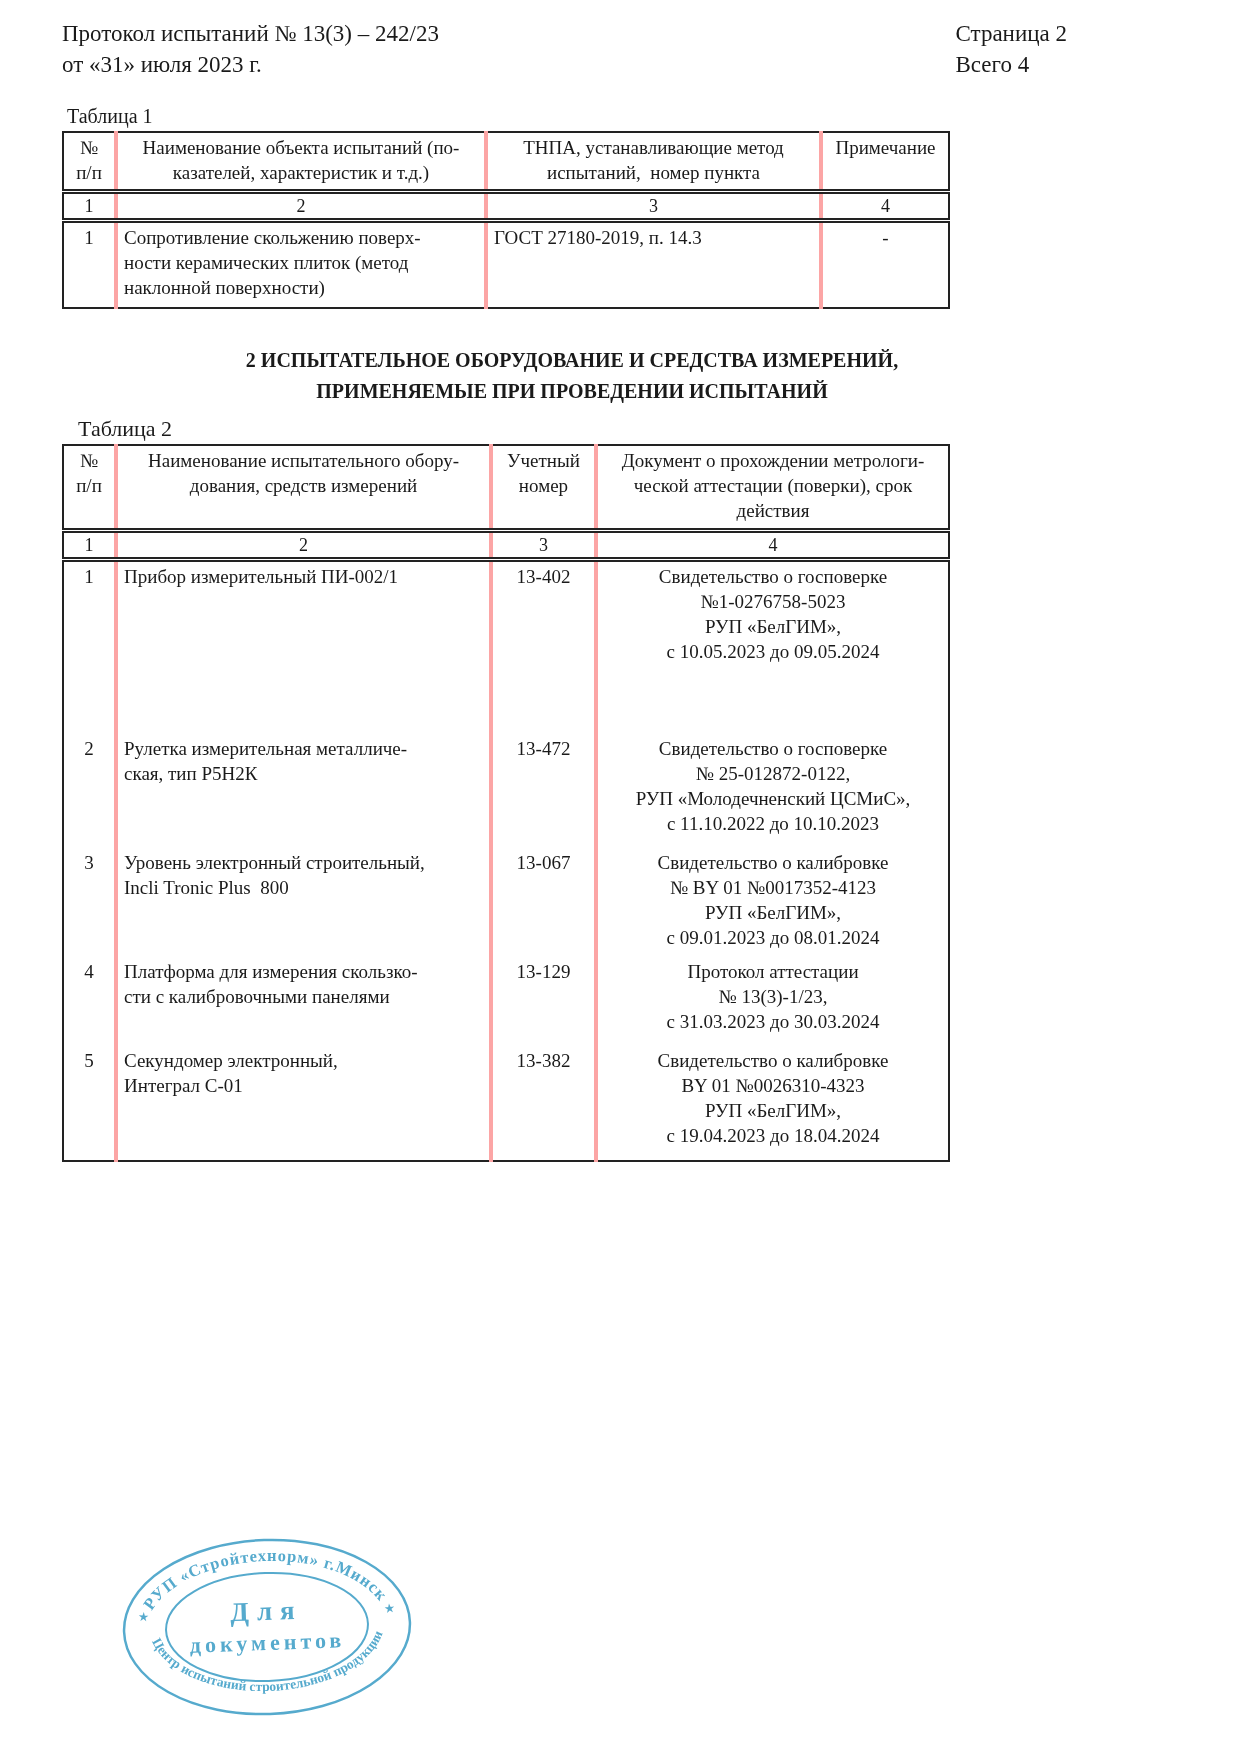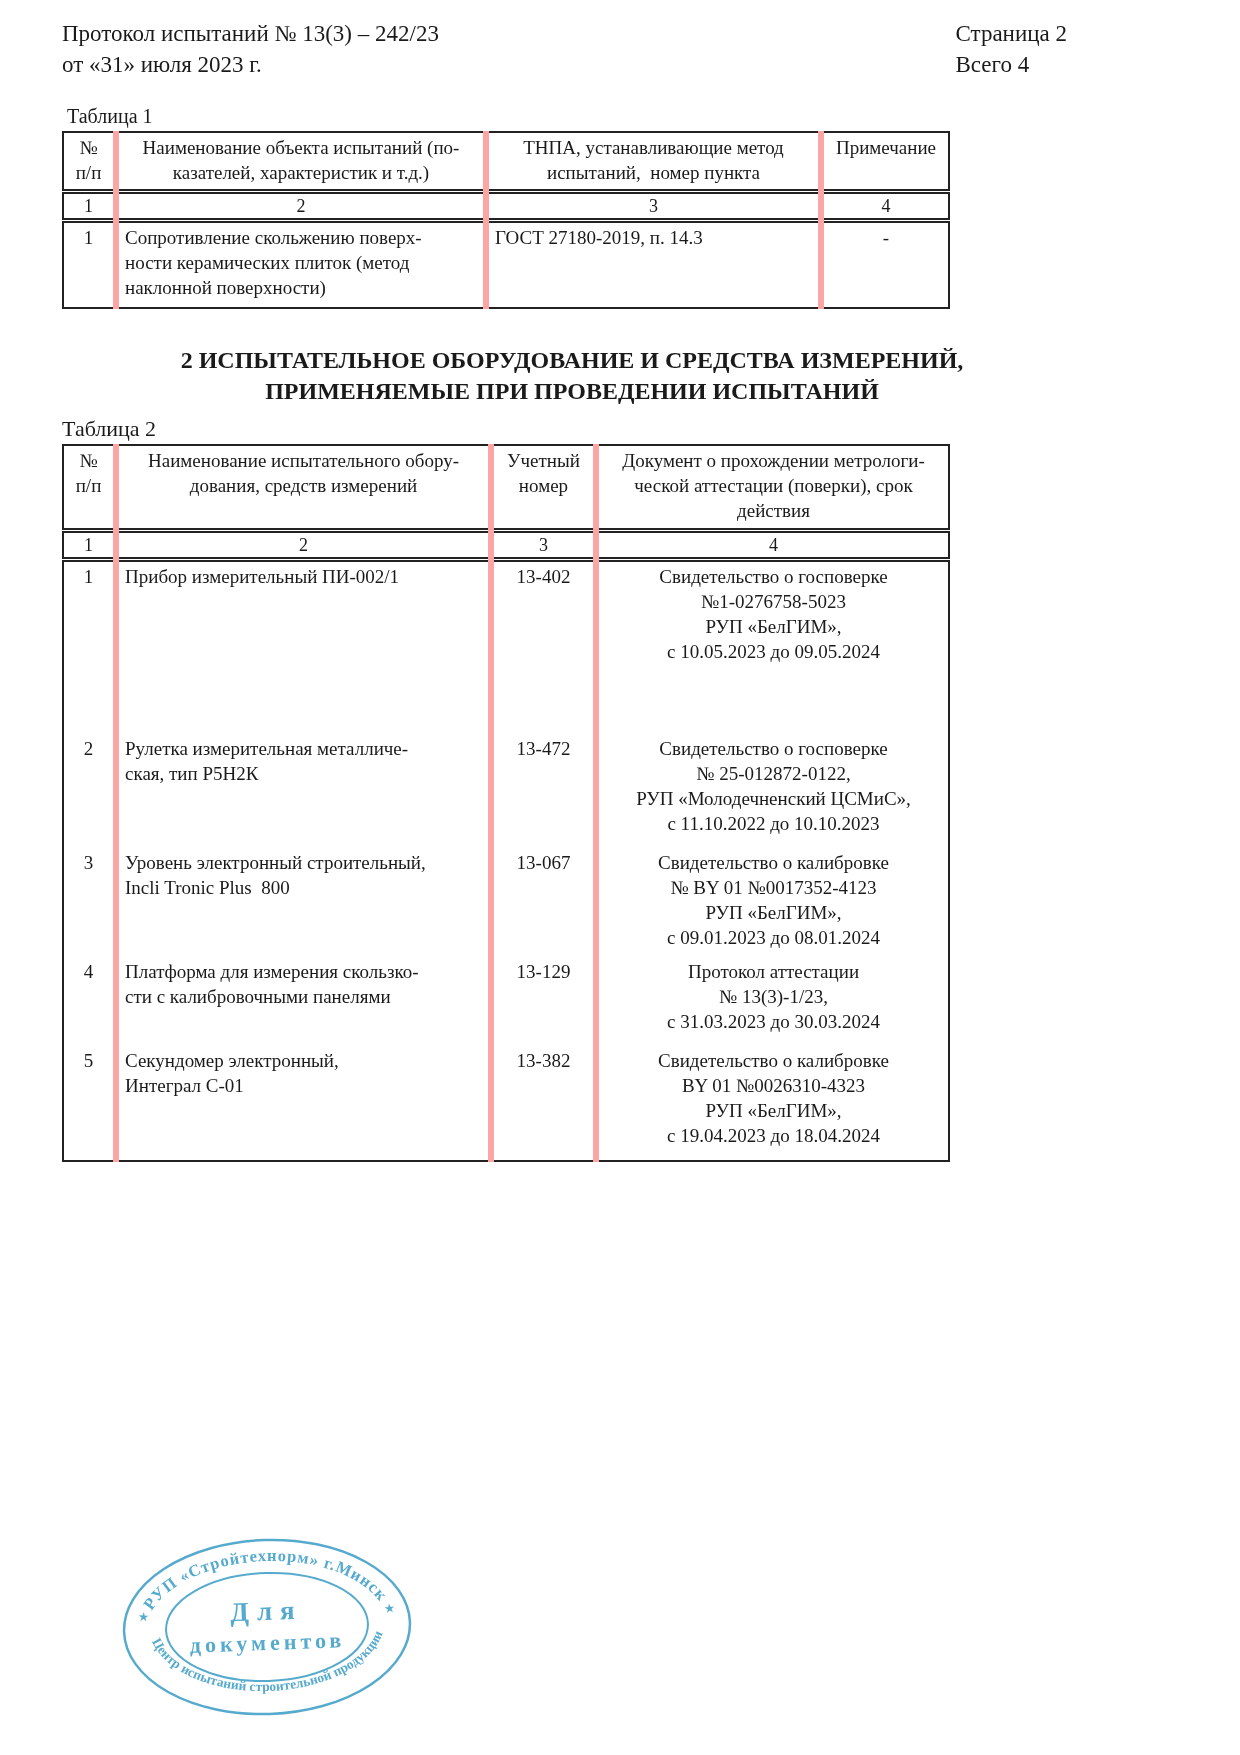--- a/index.html
+++ b/index.html
@@ -6,25 +6,25 @@
   body{
     width:1240px;height:1755px;background:#ffffff;
     font-family:"Liberation Serif","DejaVu Serif",serif;
     color:#1a1a1a;position:relative;overflow:hidden;
   }
   .page{padding:18px 8px 0 62px;}
   .hdr{display:flex;justify-content:space-between;width:1118px;font-size:23px;line-height:31px;}
   .hdr-right{margin-right:113px;}
   .main{width:1020px;}
   .title1{margin-top:15px;text-align:center;font-weight:bold;font-size:24px;line-height:30px;}
-  .title2{margin-top:36px;text-align:center;font-weight:bold;font-size:24px;line-height:31px;}
+  .title2{margin-top:36px;text-align:center;font-weight:bold;font-size:20px;line-height:31px;}
   .tbl-label{margin-top:22px;font-size:20px;line-height:28px;padding-left:5px;}
-  .tbl-label2{margin-top:8px;font-size:22px;line-height:28px;}
+  .tbl-label2{margin-top:8px;font-size:22px;line-height:28px;margin-left:16px;}
   table.t{border-collapse:collapse;table-layout:fixed;border:2px solid #222;font-size:19px;line-height:25px;margin-top:1px;}
-  table.t td{border-left:6px solid #fca5a5;vertical-align:top;padding:2px 6px;}
+  table.t td{border-left:4px solid #fca5a5;vertical-align:top;padding:2px 6px;}
   table.t td:first-child{border-left:none;}
   tr.head td{text-align:center;border-bottom:5px double #222;}
   tr.nums td{text-align:center;border-bottom:5px double #222;font-size:18px;padding:0 6px;height:24px;line-height:24px;}
   .t1 tr.head td{height:52px;}
   .t2 tr.head td{height:78px;}
   .t1 tr.body td{height:80px;}
   .t2 tr.r0 td{height:168px;}
   .t2 tr.r1 td{height:110px;}
   .t2 tr.r2 td{height:105px;}
   .t2 tr.r3 td{height:85px;}

